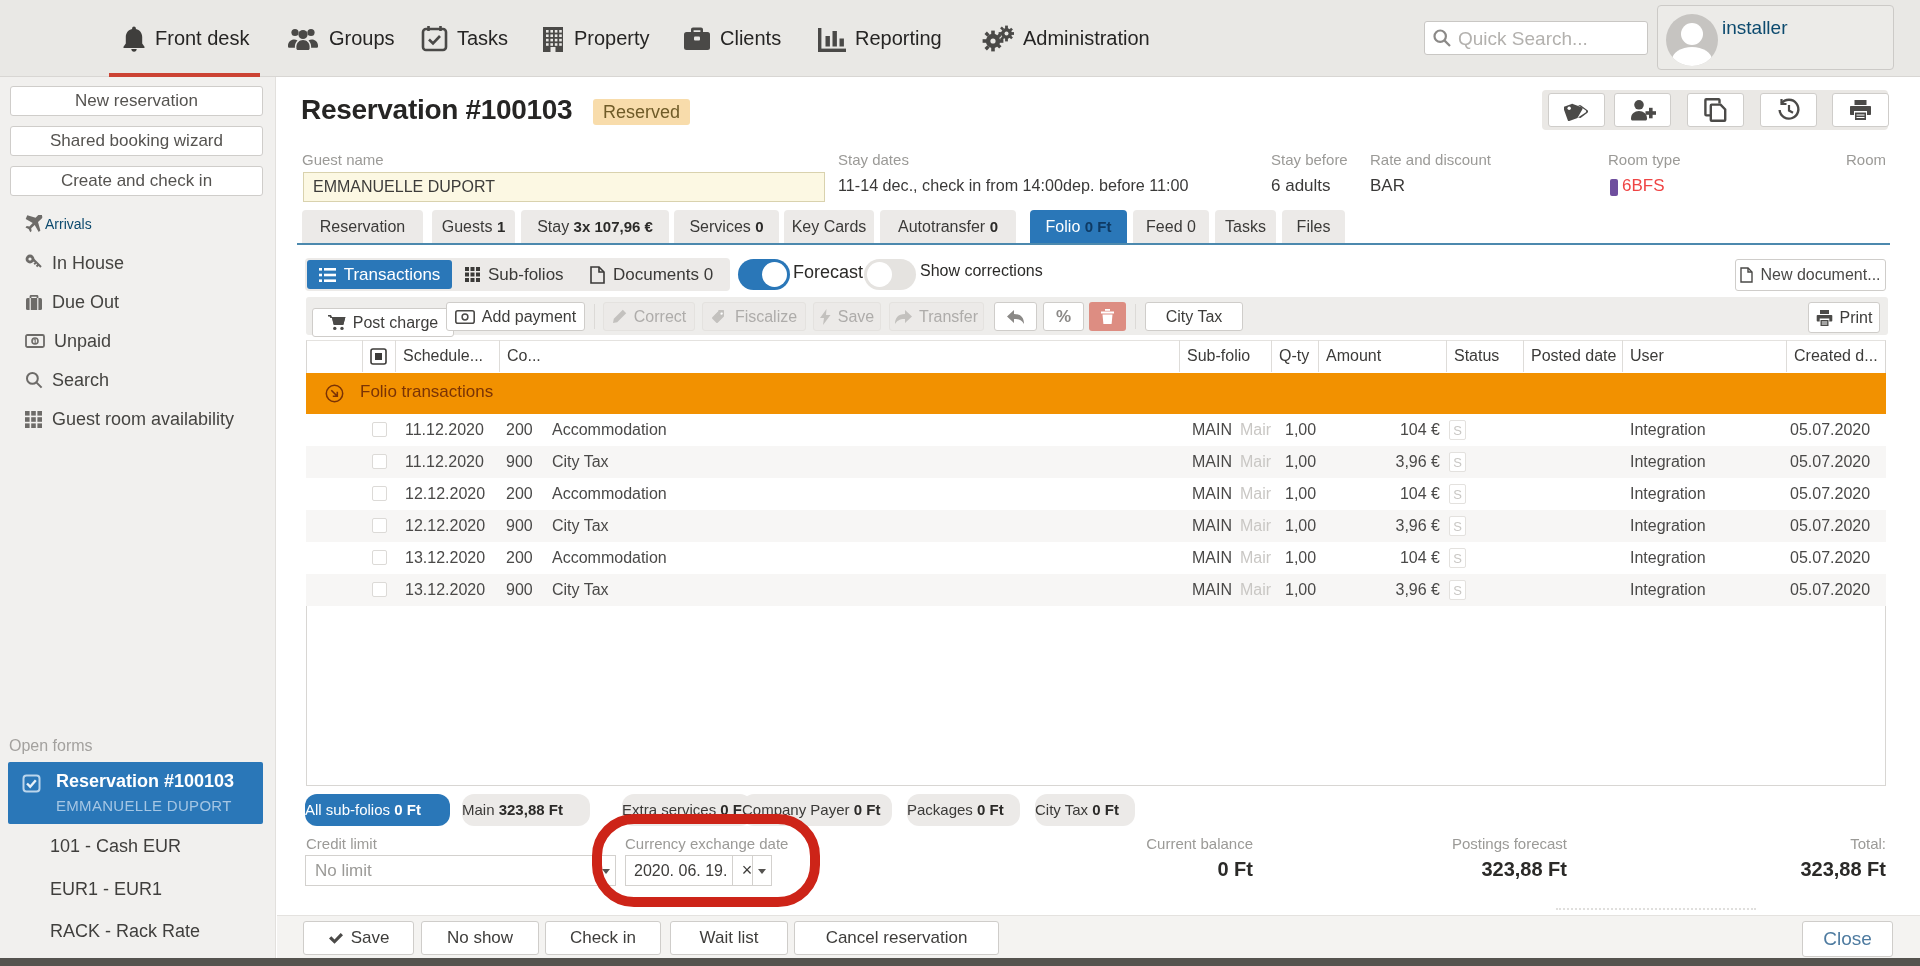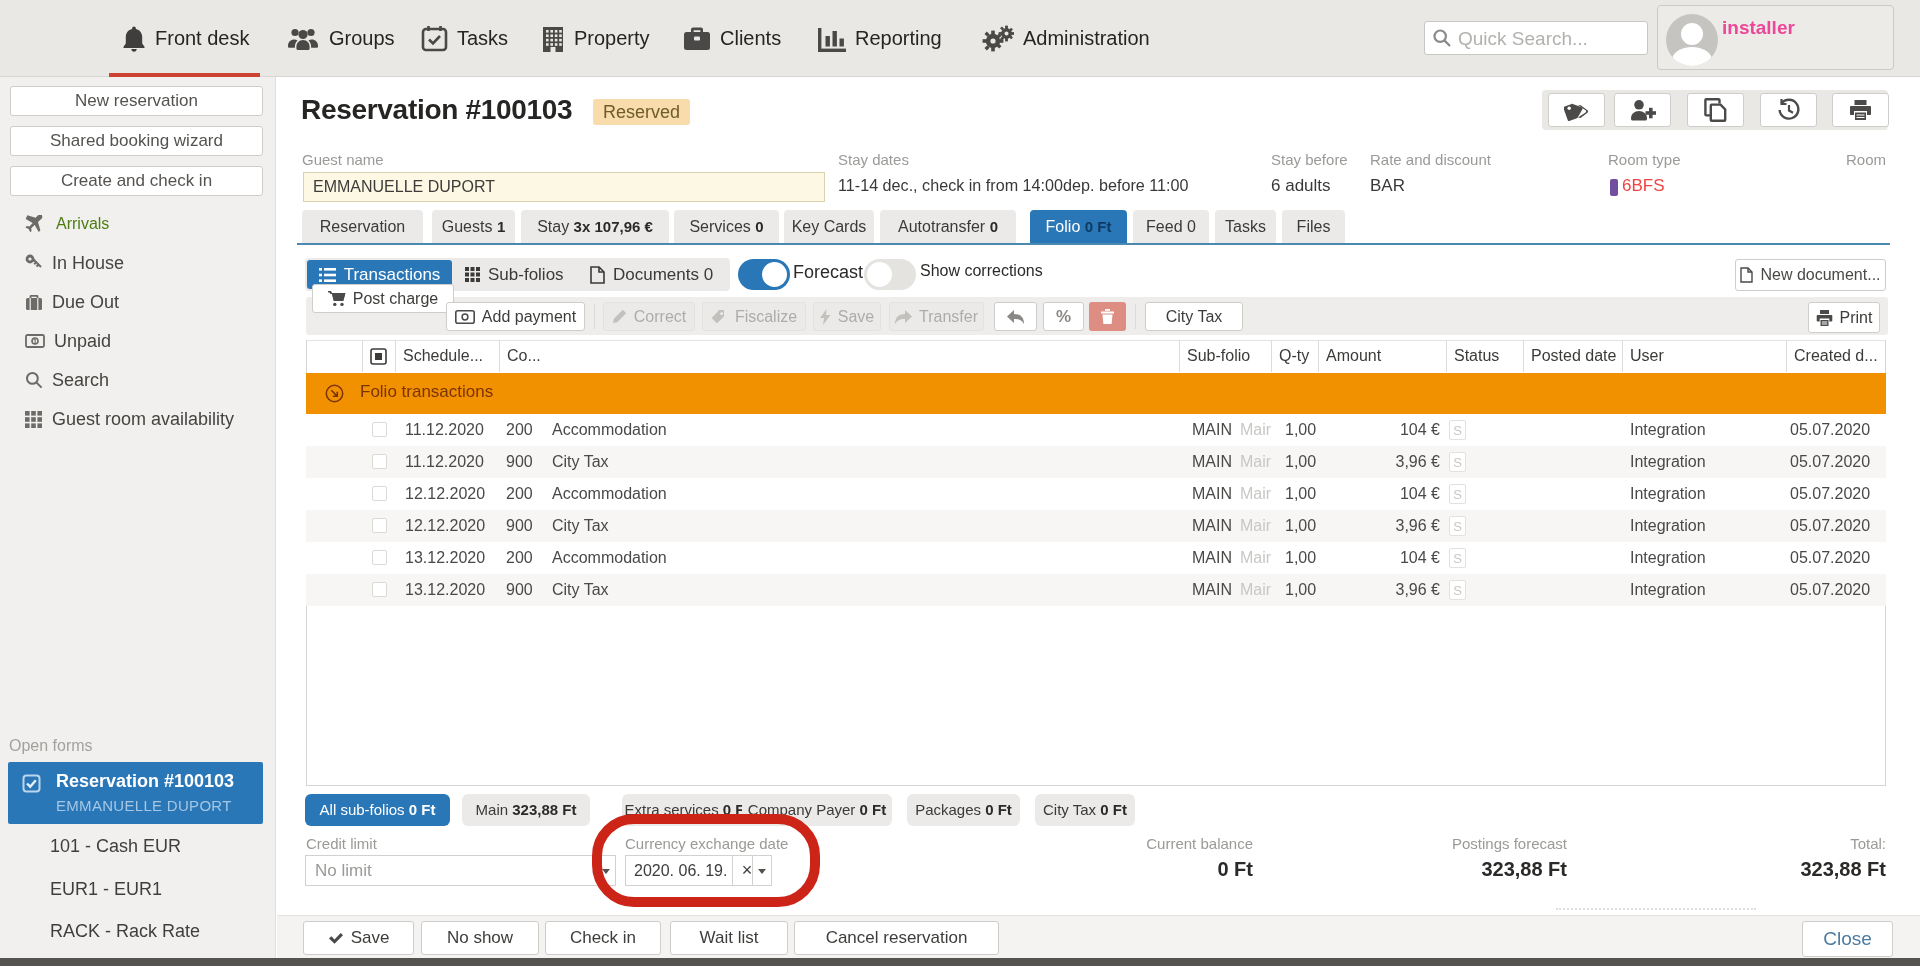--- a/index.html
+++ b/index.html
@@ -8,21 +8,21 @@
 body{font-family:"Liberation Sans",sans-serif;background:#fff;position:relative;color:#3e3d3b}
 .abs{position:absolute}
 .flex{display:flex;align-items:center}
 .lbl{color:#9b9a97;font-size:15px}
 .btn{display:inline-flex;align-items:center;justify-content:center;background:#fff;border:1px solid #cfcdca;border-radius:3px;color:#3e3d3b;font-size:16px;white-space:nowrap}
 .btn.dis{color:#aeacaa;border-color:#e4e2df;background:#eceae8}
 .tab{position:absolute;top:210px;height:33px;background:#eceae8;border-radius:4px 4px 0 0;line-height:33px;font-size:16px;color:#3b3a38;white-space:nowrap;text-align:center;overflow:hidden}
 .tab b{font-size:15px;color:#2b2a28}
 .tab.act{background:#2a77b8;color:#fff}
 .tab.act b{color:#0e3a63}
-.stab{position:absolute;top:794px;height:32px;background:#eceae8;border-radius:6px;line-height:32px;font-size:15px;color:#3b3a38;white-space:nowrap;text-align:center;overflow:hidden}
+.stab{position:absolute;top:794px;height:32px;background:#eceae8;border-radius:12px;line-height:32px;font-size:15px;color:#3b3a38;white-space:nowrap;text-align:left;overflow:hidden}
 .stab b{color:#2b2a28}
 .stab.act{background:#2a77b8;color:#fff}
 .stab.act b{color:#fff}
 .nav-item{display:flex;align-items:center;gap:9px;font-size:20px;color:#262524;position:absolute;top:0;height:77px}
 .hcell{position:absolute;top:0;height:32px;line-height:32px;font-size:16px;color:#3c3b39;border-left:1px solid #dedcd9;padding-left:7px}
 .row{position:absolute;left:0;width:1580px;height:32px}
 .row .c{position:absolute;top:0;height:32px;line-height:32px;font-size:16px;color:#4a4948;white-space:nowrap}
 .gray{color:#8b8987}
 .cb{position:absolute;width:15px;height:15px;border:1px solid #dcdad7;border-radius:2px;background:#fff;top:8px;left:66px}
 .schip{position:absolute;left:1143px;top:6px;width:17px;height:20px;border:1px solid #e3e1de;border-radius:2px;color:#c9c7c4;font-size:13px;text-align:center;line-height:20px;background:#fff}
@@ -137,28 +137,28 @@
     <circle cx="8.2" cy="8.2" r="5.7"></circle>
     <line x1="12.6" y1="12.6" x2="18" y2="18"></line>
   </svg>
 <div class="abs" style="left:1458px;top:28px;font-size:19px;color:#b3b1ae">Quick Search...</div>
 
 <div class="abs" style="left:1657px;top:5px;width:237px;height:65px;background:#ecebe8;border:1px solid #cccac7;border-radius:4px"></div>
 <div class="abs" style="left:1666px;top:14px;width:52px;height:52px;border-radius:50%;background:#c6c4c1;overflow:hidden">
 <div class="abs" style="left:15px;top:9px;width:22px;height:22px;border-radius:50%;background:#fff"></div>
 <div class="abs" style="left:6px;top:33px;width:40px;height:26px;border-radius:50% 50% 0 0;background:#fff"></div>
 </div>
-<div class="abs" style="left:1722px;top:17px;font-size:19px;font-weight:bold;color:#ec4899">installer</div>
+<div class="abs" style="left:1722px;top:17px;font-size:19px;font-weight:normal;color:#0c4a6e">installer</div>
 
 <div class="abs" style="left:0;top:77px;width:276px;height:881px;background:#f1f0ee;border-right:1px solid #e2e0dd"></div>
 <div class="btn abs" style="left:10px;top:86px;width:253px;height:30px;font-size:17px;color:#555350">New reservation</div>
 <div class="btn abs" style="left:10px;top:126px;width:253px;height:30px;font-size:17px;color:#555350">Shared booking wizard</div>
 <div class="btn abs" style="left:10px;top:166px;width:253px;height:30px;font-size:17px;color:#555350">Create and check in</div>
 
-<div class="abs flex" style="left:25px;top:211px;height:26px;gap:13px;font-size:16px;color:#4d7c0f">
+<div class="abs flex" style="left:25px;top:211px;height:26px;gap:2px;font-size:14px;color:#0c4a6e">
 <svg width="18" height="18" viewBox="0 0 18 18" fill="#6d6b68">
       <path d="M17 1c.6.6.4 1.8-.5 2.7l-3.5 3.4 2.4 8.3-1.7 1.6-4-7-3.5 3.3.4 2.7-1.3 1.2-1.7-3.1-3.1-1.7 1.2-1.3 2.7.4 3.3-3.5-7-4L2.3.3l8.3 2.4L14 -.7c.9-.9 2.4-.2 3 .7z"></path>
     </svg>
 <span>Arrivals</span>
   </div>
 <div class="abs flex" style="left:25px;top:250px;height:26px;gap:9px;font-size:18px;color:#454441">
 <svg width="18" height="18" viewBox="0 0 18 18" fill="#6d6b68">
       <circle cx="5" cy="5" r="4.4"></circle>
       <circle cx="5" cy="5" r="1.6" fill="#f1f0ee"></circle>
       <path d="M7.5 7.5l2.2-2.2 8 8-1.4 1.4-1.8-1.8-1.3 1.3-1.4-1.4 1.3-1.3-.9-.9-1.3 1.3-1.4-1.4 1.3-1.3z" transform="translate(-1,-1)"></path>
@@ -324,21 +324,21 @@
 <div class="abs" style="left:867px;top:262px;width:25px;height:25px;background:#fff;border-radius:50%"></div>
 <div class="abs" style="left:920px;top:262px;font-size:16px;color:#2b2a28">Show corrections</div>
 <div class="btn abs" style="left:1735px;top:259px;width:151px;height:32px;gap:7px;color:#4a4947">
 <svg width="13" height="16" viewBox="0 0 13 16" fill="none" stroke="#4a4947" stroke-width="1.4">
       <path d="M1 1h7l4 4v10H1z"></path>
       <path d="M8 1v4h4"></path>
     </svg>
 New document...</div>
 
 <div class="abs" style="left:306px;top:297px;width:1582px;height:38px;background:#eeedeb;border-radius:3px"></div>
-<div class="btn abs" style="left:312px;top:284px;width:142px;height:29px;gap:7px">
+<div class="btn abs" style="left:312px;top:308px;width:142px;height:29px;gap:7px">
 <svg width="18" height="16" viewBox="0 0 18 16" fill="#4b4a48">
       <path d="M0 0h3l1 2h13.4l-2 7.4H5.6L4 3H2.4L1.6 1.4H0z"></path>
       <path d="M3.8 2h13.6l-2.1 7.9H5.8z"></path>
       <circle cx="6.8" cy="13.4" r="1.7"></circle>
       <circle cx="14" cy="13.4" r="1.7"></circle>
     </svg>
 Post charge</div>
 <div class="btn abs" style="left:446px;top:302px;width:139px;height:29px;gap:7px">
 <svg width="20" height="14" viewBox="0 0 20 14" fill="none" stroke="#4b4a48">
       <rect x=".8" y=".8" width="18.4" height="12.4" rx="2" stroke-width="1.6"></rect>

